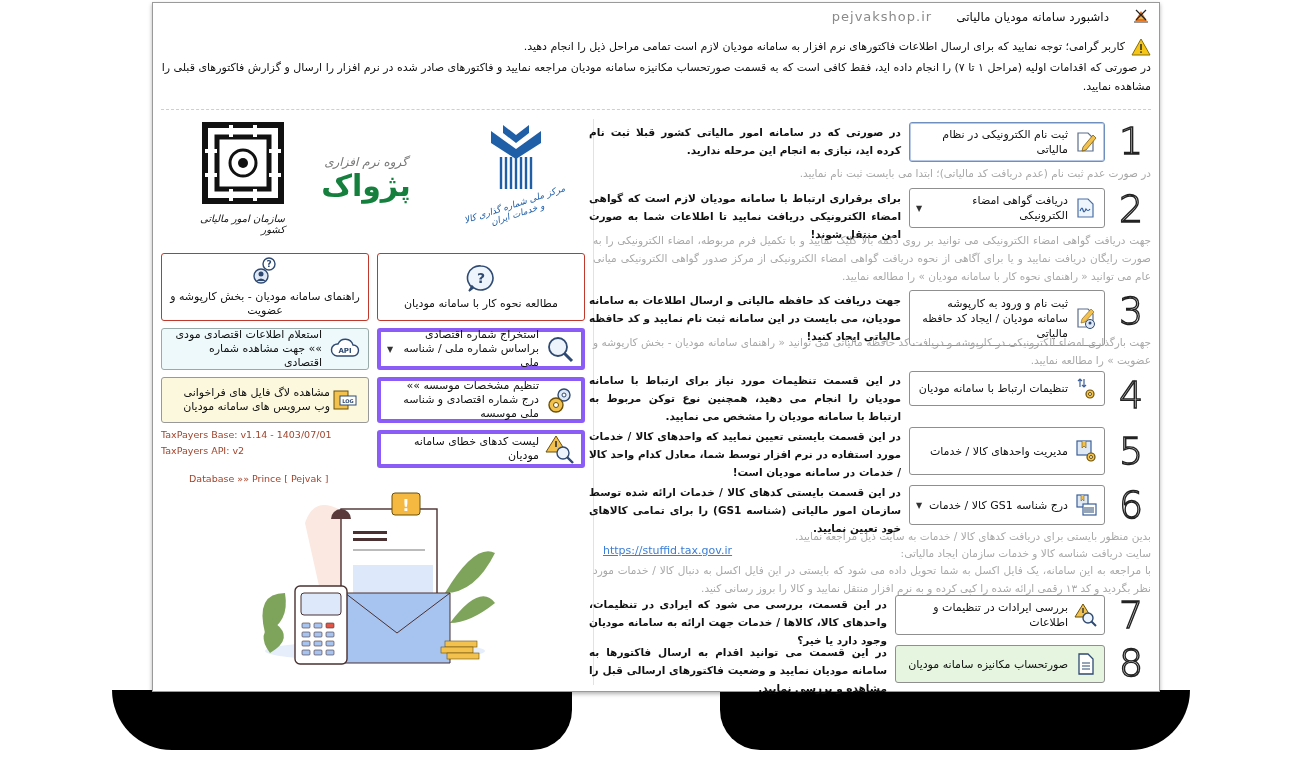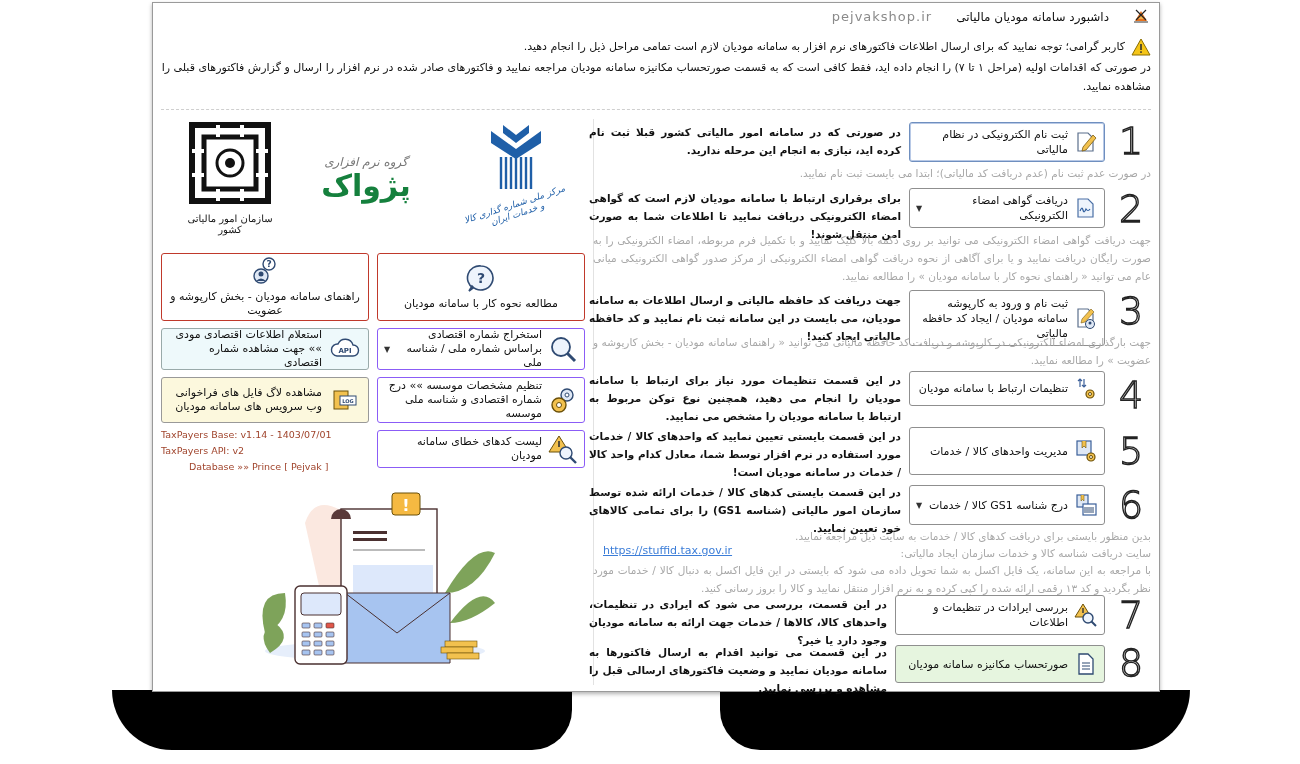--- a/index.html
+++ b/index.html
@@ -34,23 +34,23 @@
   .step-btn .lbl { flex: 1; line-height: 15px; }
   .step-btn .dd { font-size: 8px; color: #333; flex: none; }
   .step-desc { position: absolute; right: 250px; width: 312px; font-size: 10.5px; color: #111; font-weight: bold; line-height: 18px; text-align: justify; }
   .step-note { position: absolute; right: 0; width: 558px; font-size: 10.5px; color: #a8a8a8; line-height: 18px; text-align: justify; }
   .link { position: absolute; color: #3b7dd8; text-decoration: underline; font-size: 11px; direction: ltr; cursor: pointer; }
 
   
   .logos { position: absolute; left: 8px; top: 114px; width: 424px; height: 128px; }
   .lbox { position: absolute; border-radius: 3px; display: flex; align-items: center; direction: rtl; font-size: 11px; color: #111; cursor: pointer; }
   .lbox.red { border: 1px solid #c0392b; background: #fff; flex-direction: column; justify-content: center; text-align: center; }
-  .lbox.gray { border: 1px solid #8b5cf6; background: #fff; padding: 0 6px; gap: 6px; }
+  .lbox.gray { border: 4px solid #8b5cf6; background: #fff; padding: 0 6px; gap: 6px; }
   .lbox.blue { border: 1px solid #9aa; background: #eef9fb; padding: 0 8px; gap: 8px; }
-  .lbox.yellow { border: 1px solid #999; background: #fcf8dd; padding: 0 8px; gap: 8px; }
+  .lbox.yellow { border: 1px solid #999; background: #fcf8dd; padding: 0 8px; }
   .lbox .t { line-height: 14px; }
   .lbox.red .t { margin-top: 4px; padding: 0 8px; }
   .lbox .ico { width: 30px; height: 30px; flex: none; }
   .lbox .dd { font-size: 8px; color: #333; flex: none; }
   .version { position: absolute; left: 8px; font-size: 9.5px; color: #a0442c; line-height: 16px; direction: ltr; }
   .illus { position: absolute; left: 92px; top: 480px; width: 252px; height: 200px; }
 </style>
 </head>
 <body>
 
@@ -201,21 +201,21 @@
         <path d="M5 2 H14 L19 7 V22 H5 Z" fill="#fff" stroke="#2f4a72" stroke-width="1.3"></path>
         <path d="M8 11 H16 M8 14 H16 M8 17 H16" stroke="#2f4a72" stroke-width="1.2"></path>
       </svg>
       <span class="lbl">صورتحساب مکانیزه سامانه مودیان</span>
     </div>
     <div class="step-desc" style="top:0; right:264px; width:298px;">در این قسمت می توانید اقدام به ارسال فاکتورها به سامانه مودیان نمایید و وضعیت فاکتورهای ارسالی قبل را مشاهده و بررسی نمایید.</div>
   </div>
 
   <div class="logos">
 
-    <div style="position:absolute; left:14px; top:4px; width:110px; height:120px; text-align:center;">
+    <div style="position:absolute; left:14px; top:4px; width:110px; height:120px; text-align:right;font-style:italic;">
       <svg width="84" height="84" viewBox="0 0 84 84">
         <rect x="4" y="4" width="76" height="76" fill="none" stroke="#111" stroke-width="6"></rect>
         <rect x="16" y="16" width="52" height="52" fill="none" stroke="#111" stroke-width="5"></rect>
         <path d="M4 30 H16 M68 30 H80 M4 54 H16 M68 54 H80 M30 4 V16 M54 4 V16 M30 68 V80 M54 68 V80" stroke="#fff" stroke-width="4"></path>
         <circle cx="42" cy="42" r="13" fill="#fff" stroke="#111" stroke-width="3"></circle>
         <circle cx="42" cy="42" r="5" fill="#111"></circle>
       </svg>
       <div style="font-size:10px; color:#111; font-family:'DejaVu Serif', serif; direction:rtl; margin-top:4px;">سازمان امور مالیاتی کشور</div>
     </div>
 
@@ -281,21 +281,21 @@
       <circle cx="19" cy="10" r="6" fill="#dfe8f5" stroke="#2f4a72" stroke-width="1.4"></circle>
       <circle cx="19" cy="10" r="2" fill="#fff" stroke="#2f4a72"></circle>
       <circle cx="11" cy="20" r="7" fill="#f2c14e" stroke="#6b5008" stroke-width="1.4"></circle>
       <circle cx="11" cy="20" r="2.5" fill="#fff" stroke="#6b5008"></circle>
     </svg>
     <span class="t">تنظیم مشخصات موسسه »» درج شماره اقتصادی و شناسه ملی موسسه</span>
   </div>
 
   <div class="version" style="top:424px;">TaxPayers Base: v1.14 - 1403/07/01</div>
   <div class="version" style="top:440px;">TaxPayers API: v2</div>
-  <div class="version" style="top:456px;padding-left:28px;">Database »» Prince [ Pejvak ]</div>
+  <div class="version" style="top:468px;padding-left:28px;">Database »» Prince [ Pejvak ]</div>
 
   <div class="lbox gray" style="left:224px; top:427px; width:208px; height:38px;">
     <svg class="ico" viewBox="0 0 30 30">
       <path d="M11 2 L21 18 L1 18 Z" fill="#f2c14e" stroke="#6b5008" stroke-width="1"></path>
       <rect x="10.2" y="7" width="1.6" height="6" fill="#333"></rect>
       <circle cx="18" cy="19" r="6" fill="#eef4fc" stroke="#2f4a72" stroke-width="1.4"></circle>
       <path d="M22 23 L28 29" stroke="#2f4a72" stroke-width="2.4"></path>
     </svg>
     <span class="t">لیست کدهای خطای سامانه مودیان</span>
   </div>

